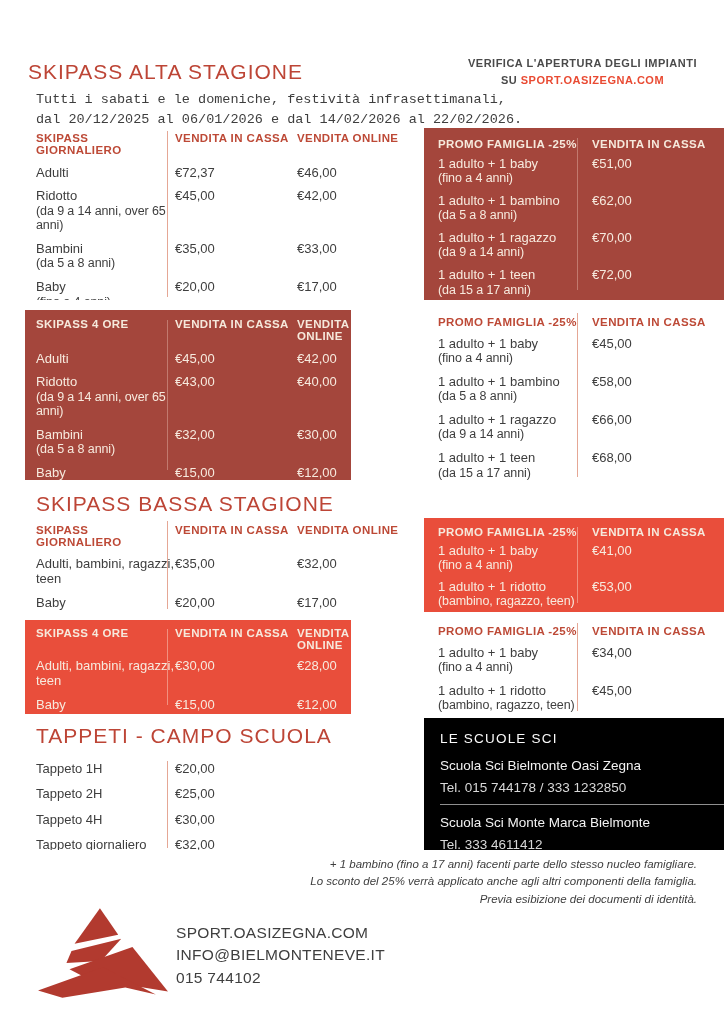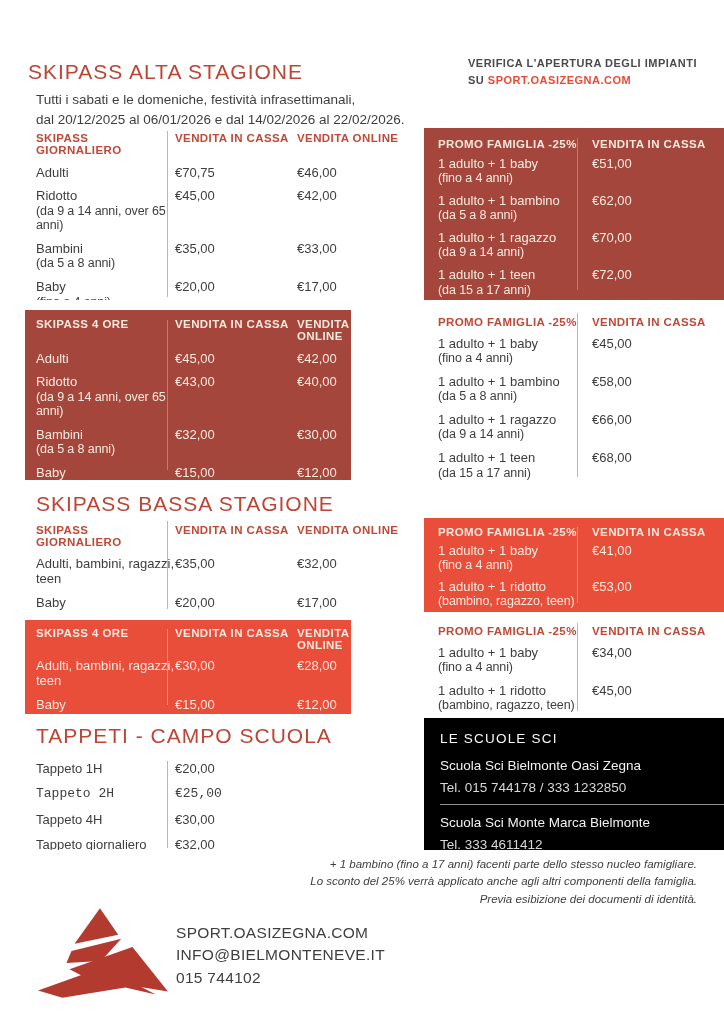--- a/index.html
+++ b/index.html
@@ -4,21 +4,21 @@
 <style>
   html,body { margin:0; padding:0; background:#fff; }
   .page {
     position:relative; width:724px; height:1024px; margin:0 auto;
     background:#ffffff; font-family:"Liberation Sans", sans-serif;
     overflow:hidden; color:#3E3E3E;
   }
   
   .h-big { font-size:21px; letter-spacing:1px; color:#BD4536; font-weight:500; }
   .subtitle { font-size:13.5px; line-height:1.5; color:#3E3E3E; }
-  .topnote { position:absolute; right:27px; top:55px; text-align:left;
+  .topnote { position:absolute; right:27px; top:55px; text-align:center;
              font-size:11px; font-weight:bold; letter-spacing:.5px; color:#4A4A4A; line-height:1.55; }
   .topnote .link { color:#E94A32; }
 
   
   .ltable { position:absolute; left:36px; width:364px; box-sizing:border-box; overflow:hidden; }
   .lblock { position:absolute; left:25px;  width:326px; box-sizing:border-box; overflow:hidden; padding-left:11px; }
   .rblock { position:absolute; left:424px; width:346px; box-sizing:border-box; overflow:hidden; }
   .rpad   { padding-left:14px; padding-right:8px; }
   .bg-dark   { background:#A4463C; }
   .bg-orange { background:#E94E3B; }
@@ -63,38 +63,38 @@
 <body>
 
 <div class="page">
 
   <div class="topnote">
     <div>VERIFICA L'APERTURA DEGLI IMPIANTI</div>
     <div><span>SU </span><span class="link">SPORT.OASIZEGNA.COM</span></div>
   </div>
 
   <div class="h-big" style="position:absolute;left:28px;top:60px;">SKIPASS ALTA STAGIONE</div>
-  <div class="subtitle" style="position:absolute;left:36px;top:90px;">
+  <div class="subtitle" style="position:absolute;left:36px;top:90px;font-family:Liberation Mono, monospace;">
     <div>Tutti i sabati e le domeniche, festività infrasettimanali,</div>
     <div>dal 20/12/2025 al 06/01/2026 e dal 14/02/2026 al 22/02/2026.</div>
   </div>
 
   <div class="ltable" style="top:128px;height:172px;padding-top:4px;">
     <div class="vline vl-salmon" style="left:131px;"></div>
     <div class="row3 thead thead-red">
       <span>SKIPASS GIORNALIERO</span>
       <span>VENDITA IN CASSA</span>
       <span>VENDITA ONLINE</span>
     </div>
     <div class="row3 trow txt-dark">
       <span>
           <span class="lab">Adulti</span>
           <span class="sub"></span>
         </span>
-      <span>€70,75</span>
+      <span>€72,37</span>
       <span>€46,00</span>
     </div>
     <div class="row3 trow txt-dark">
       <span>
           <span class="lab">Ridotto</span>
           <span class="sub">(da 9 a 14 anni, over 65 anni)</span>
         </span>
       <span>€45,00</span>
       <span>€42,00</span>
     </div>
@@ -335,21 +335,21 @@
 
   <div class="ltable" style="top:718px;height:132px;padding-top:6px;">
     <div class="h-big" style="margin-bottom:13px;">TAPPETI - CAMPO SCUOLA</div>
     <div style="position:relative;">
       <div class="vline vl-salmon" style="left:131px;top:0;bottom:4px;"></div>
       <div class="row3 trow txt-dark" style="margin-bottom:10px;">
         <span class="lab">Tappeto 1H</span>
         <span>€20,00</span>
           <span></span>
       </div>
-      <div class="row3 trow txt-dark" style="margin-bottom:10px;font-family:Liberation Mono, monospace;">
+      <div class="row3 trow txt-dark" style="margin-bottom:10px;">
         <span class="lab">Tappeto 2H</span>
         <span>€25,00</span>
           <span></span>
       </div>
       <div class="row3 trow txt-dark" style="margin-bottom:10px;">
         <span class="lab">Tappeto 4H</span>
         <span>€30,00</span>
           <span></span>
       </div>
       <div class="row3 trow txt-dark" style="margin-bottom:0;">

